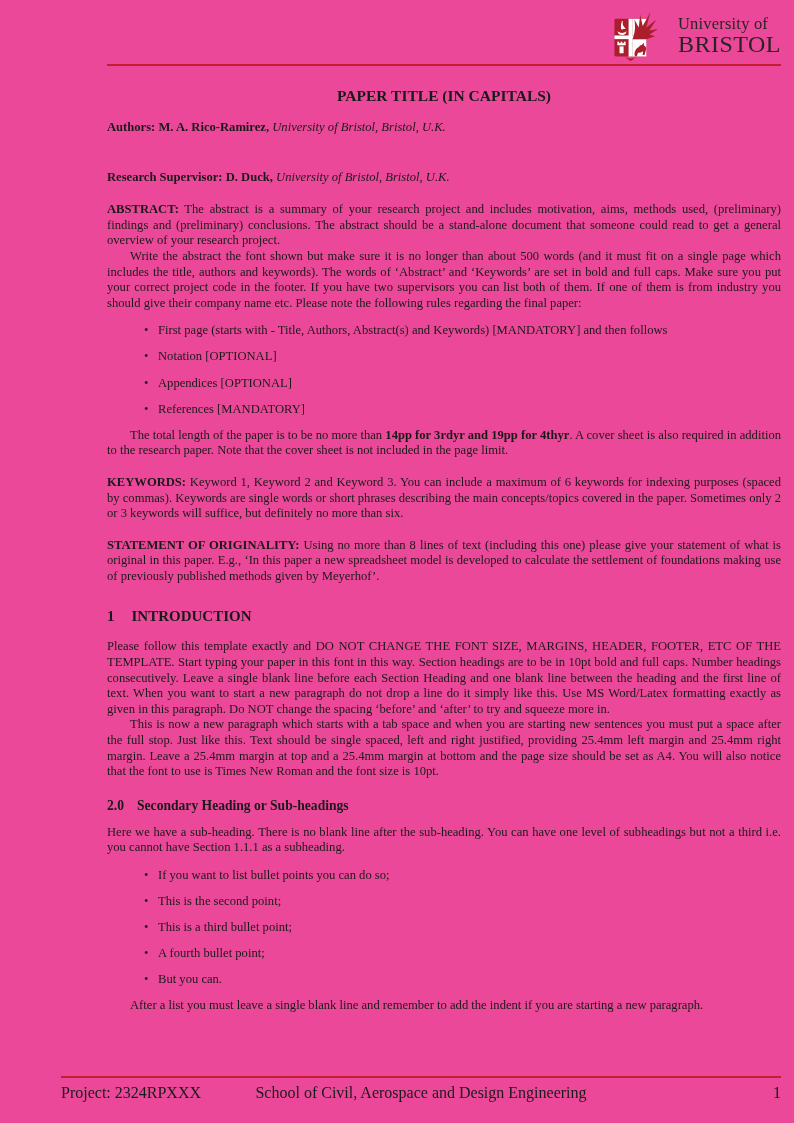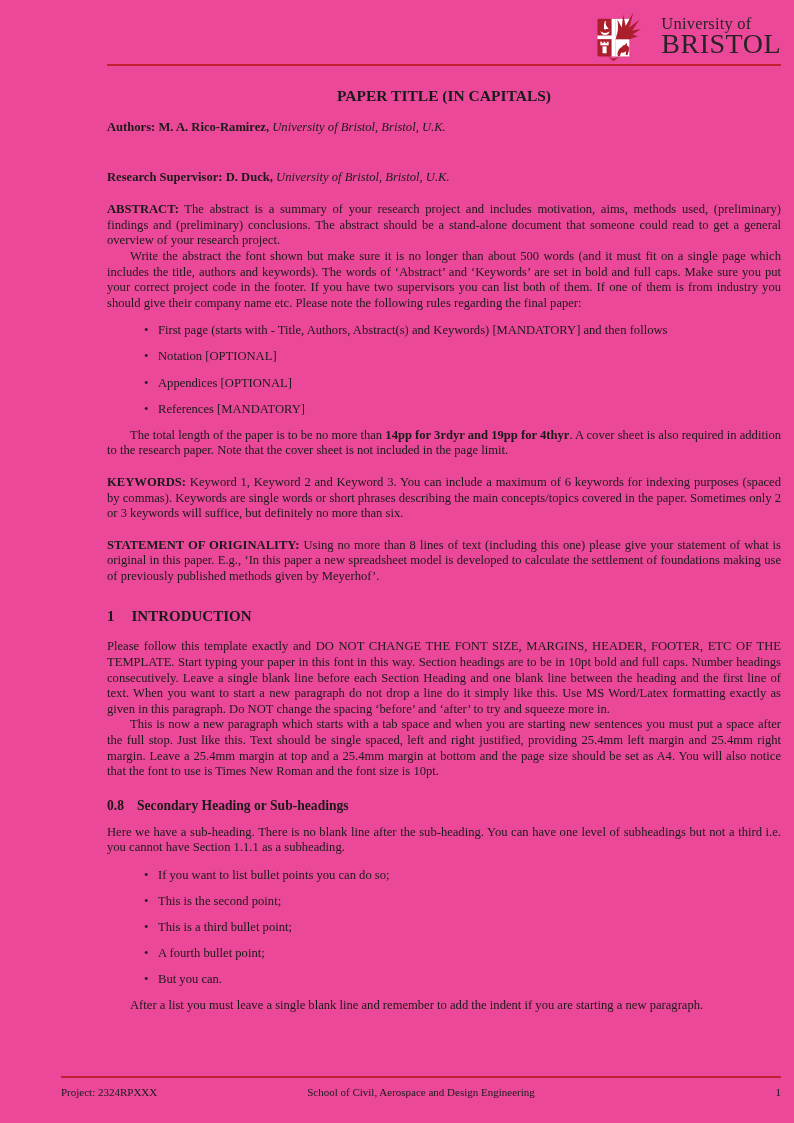--- a/index.html
+++ b/index.html
@@ -27,21 +27,21 @@
   .crest { display: inline-block; line-height: 0; }
   .wordmark { margin-left: 7px; color: #282425; }
   .wordmark .wm1 {
     display: block;
     font-size: 16.5px;
     line-height: 17px;
     letter-spacing: 0.2px;
   }
   .wordmark .wm2 {
     display: block;
-    font-size: 28px;
+    font-size: 24px;
     line-height: 24px;
     letter-spacing: 0.5px;
   }
   .red-rule {
     height: 2px;
     background: #c21f30;
     margin-top: 3px;
   }
   
   .title {
@@ -95,21 +95,21 @@
   .ftr {
     position: absolute;
     left: 61px;
     right: 59px;
     top: 1076px;
   }
   .ftr-row {
     display: flex;
     align-items: baseline;
     margin-top: 7px;
-    font-size: 11px;
+    font-size: 16px;
     line-height: 15px;
   }
   .ftr-left  { flex: 1; text-align: left; }
   .ftr-mid   { flex: 2; text-align: center; }
   .ftr-right { flex: 1; text-align: right; }
 </style>
 </head>
 <body>
 
 <div class="page">
@@ -192,21 +192,21 @@
       <span class="lbl">STATEMENT OF ORIGINALITY:</span><span> Using no more than 8 lines of text (including this one) please give your statement of what is original in this paper. E.g., ‘In this paper a new spreadsheet model is developed to calculate the settlement of foundations making use of previously published methods given by Meyerhof’.</span>
     </p>
 
     <h2 class="h-sec">
       <span class="num">1</span><span>INTRODUCTION</span>
     </h2>
     <p class="just after-h">Please follow this template exactly and DO NOT CHANGE THE FONT SIZE, MARGINS, HEADER, FOOTER, ETC OF THE TEMPLATE. Start typing your paper in this font in this way. Section headings are to be in 10pt bold and full caps. Number headings consecutively. Leave a single blank line before each Section Heading and one blank line between the heading and the first line of text. When you want to start a new paragraph do not drop a line do it simply like this. Use MS Word/Latex formatting exactly as given in this paragraph. Do NOT change the spacing ‘before’ and ‘after’ to try and squeeze more in.</p>
     <p class="just indent">This is now a new paragraph which starts with a tab space and when you are starting new sentences you must put a space after the full stop. Just like this. Text should be single spaced, left and right justified, providing 25.4mm left margin and 25.4mm right margin. Leave a 25.4mm margin at top and a 25.4mm margin at bottom and the page size should be set as A4. You will also notice that the font to use is Times New Roman and the font size is 10pt.</p>
 
     <h3 class="h-sub">
-      <span class="num">0.8</span><span>Secondary Heading or Sub-headings</span>
+      <span class="num">2.0</span><span>Secondary Heading or Sub-headings</span>
     </h3>
     <p class="just" style="margin-top:11px">Here we have a sub-heading. There is no blank line after the sub-heading. You can have one level of subheadings but not a third i.e. you cannot have Section 1.1.1 as a subheading.</p>
 
     <ul class="dots">
       <li>If you want to list bullet points you can do so;</li>
       <li>This is the second point;</li>
       <li>This is a third bullet point;</li>
       <li>A fourth bullet point;</li>
       <li>But you can.</li>
     </ul>

